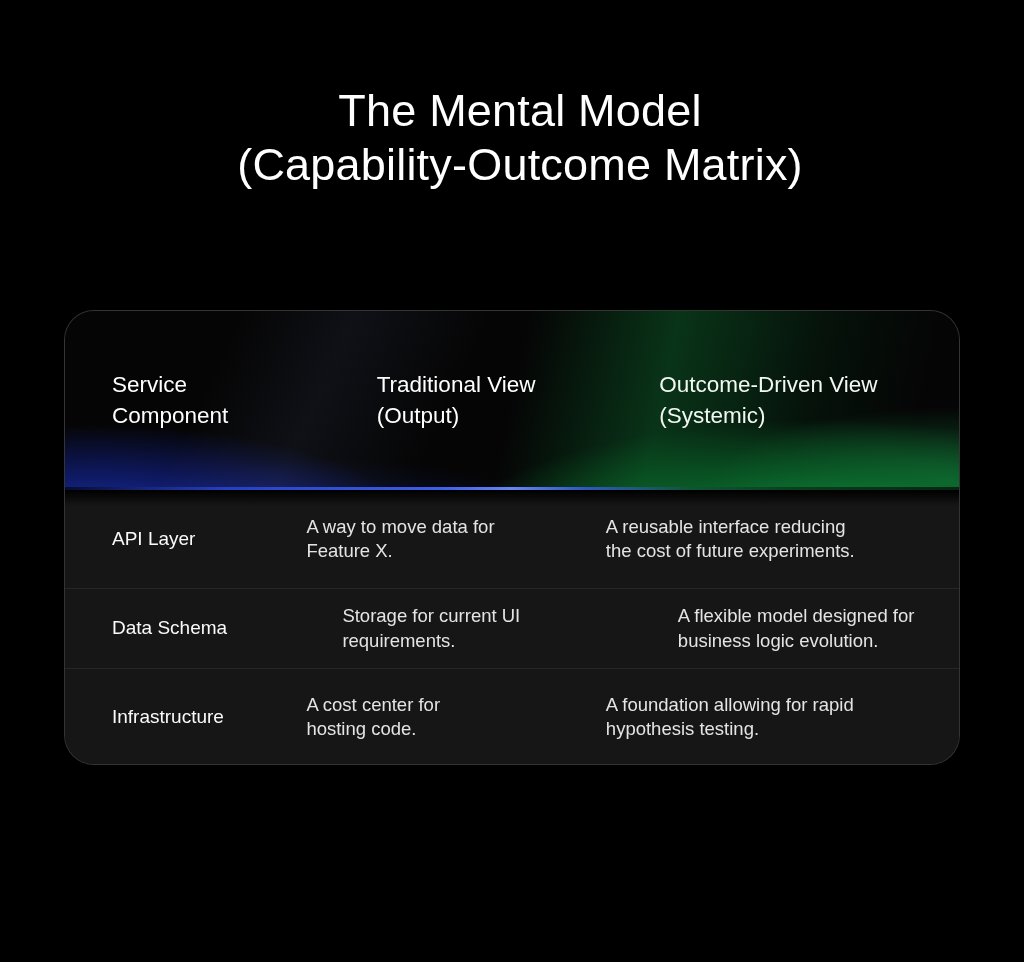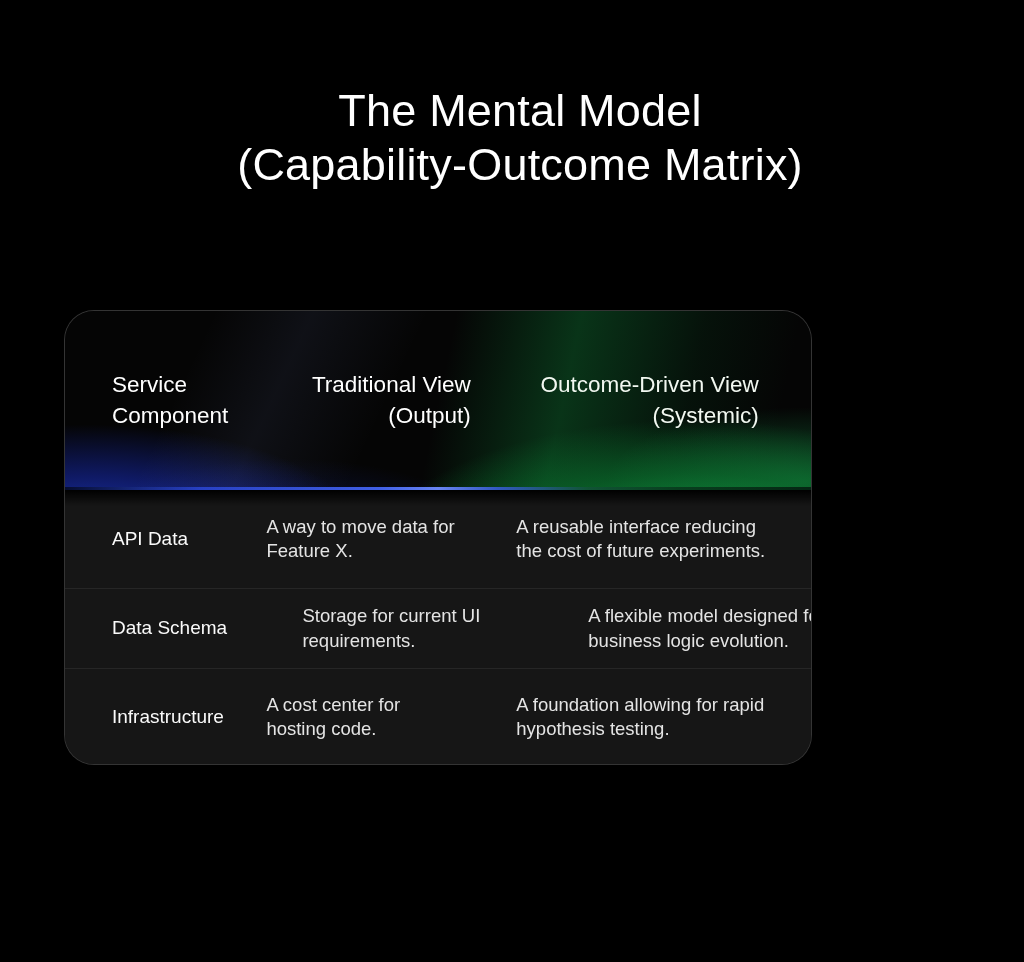--- a/index.html
+++ b/index.html
@@ -18,21 +18,21 @@
     color:#ffffff;
     font-size:45px;
     font-weight:500;
     line-height:1.2;
     letter-spacing:0.2px;
     white-space:pre-line;
   }
   .card {
     position:absolute;
     left:64px; top:310px;
-    width:748px; height:455px;
+    width:896px; height:455px;
     border-radius:30px;
     overflow:hidden;
     background:#161616;
     border:1px solid rgba(255,255,255,0.13);
   }
   
   .thead {
     position:relative;
     height:179px;
     display:grid;
@@ -59,21 +59,21 @@
       rgba(60,95,235,0.80) 58%,
       rgba(20,80,60,0.70) 70%,
       rgba(8,55,28,0.85) 82%,
       rgba(4,30,16,0.90) 100%);
   }
   .hcell {
     display:flex; align-items:center; justify-content:center;
     color:#ffffff;
     font-size:22.5px;
     line-height:1.34;
-    text-align:right;
+    text-align:left;
     white-space:pre-line;
     z-index:1;
   }
   .hcell.first {
     justify-content:flex-start;
     text-align:left;
     padding-left:47px;
   }
   .hcell.third { padding-right:28px; color:#f2f8f1; }
   
@@ -121,21 +121,21 @@
 Component</div>
       <div class="hcell">Traditional View
 (Output)</div>
       <div class="hcell third">Outcome-Driven View
 (Systemic)</div>
     </div>
 
     <div class="tbody">
 
       <div class="trow r1">
-        <div class="ccell label">API Data</div>
+        <div class="ccell label">API Layer</div>
         <div class="ccell">A way to move data for
 Feature X.</div>
         <div class="ccell third">A reusable interface reducing
 the cost of future experiments.</div>
       </div>
 
       <div class="trow r2">
         <div class="ccell label">Data Schema</div>
         <div class="ccell">Storage for current UI
 requirements.</div>

